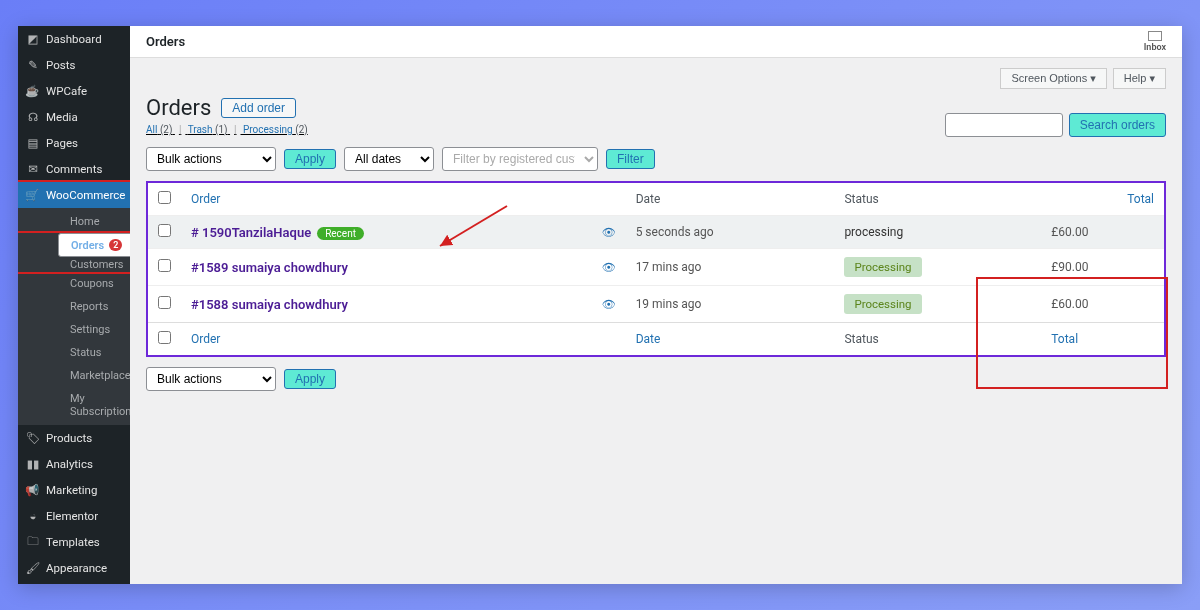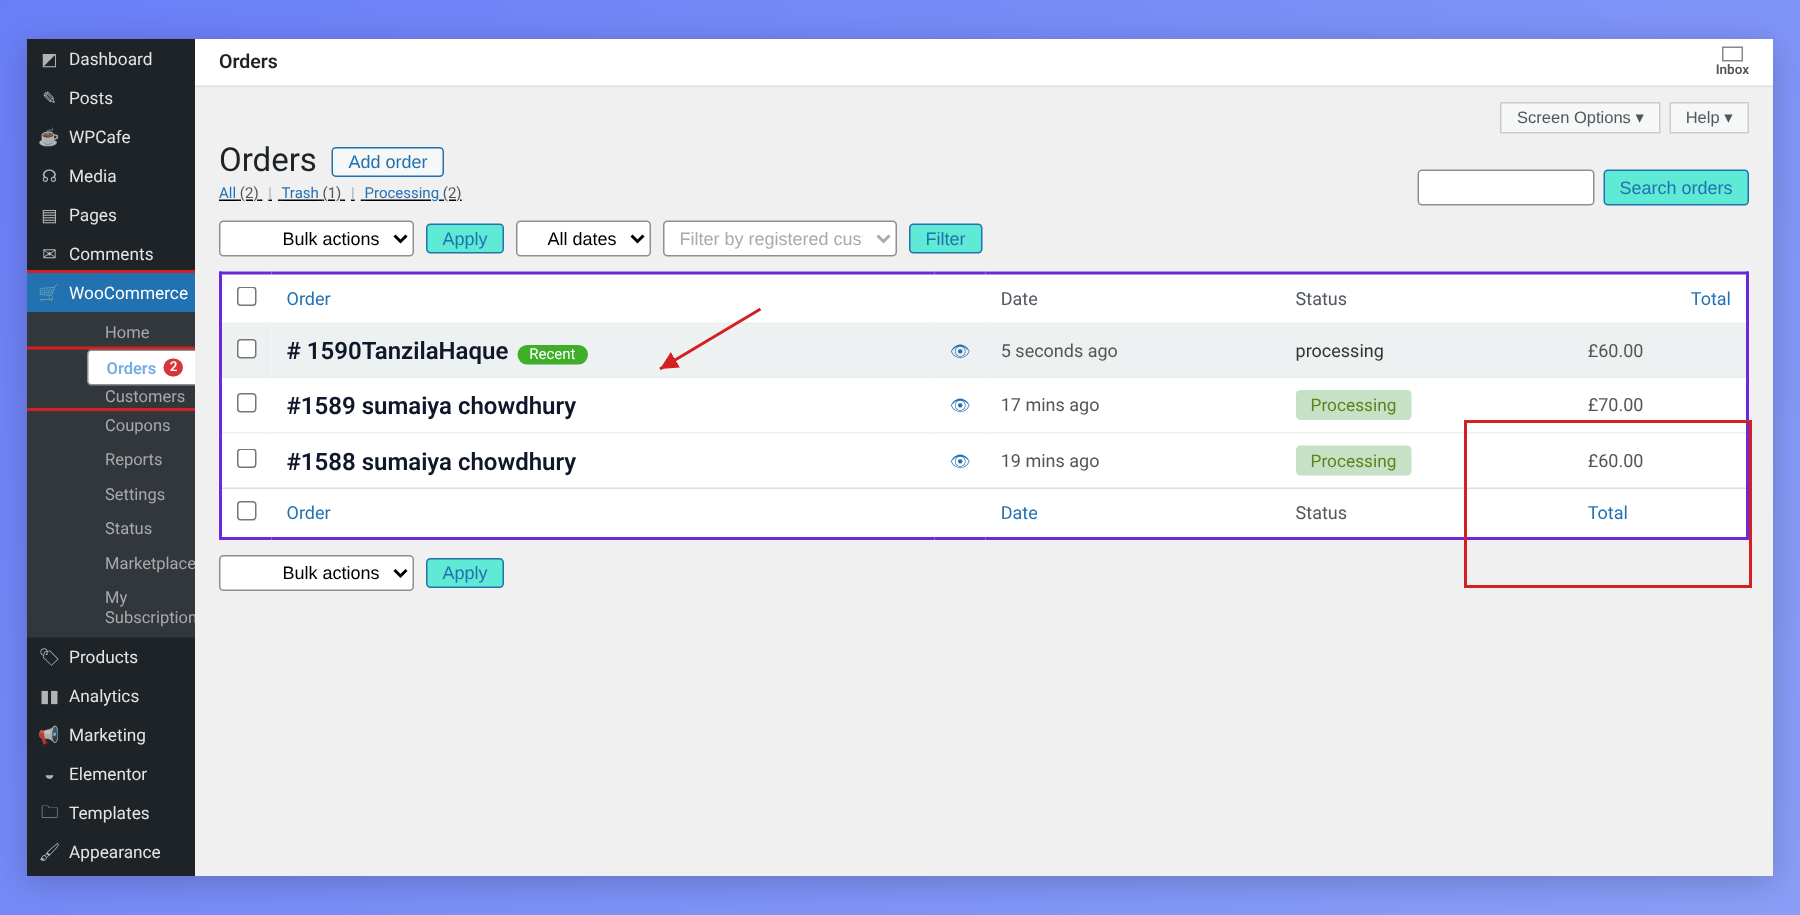--- a/index.html
+++ b/index.html
@@ -126,33 +126,33 @@
 }
 .filter-row { display: flex; gap: 8px; margin-top: 10px; align-items: center; }
 .sel, .sel-wide {
   border: 1px solid #8c8f94;
   border-radius: 3px;
   height: 24px;
   padding: 0 6px;
   font-size: 12px;
   background: #fff;
 }
-.sel { width: 130px; text-align: right; }
+.sel { width: 130px; }
 .sel-dates { width: 90px; }
 .sel-wide { width: 156px; color: #aaa; }
 .btn-action { border: 1px solid #2271b1; color: #2271b1; background: #5eead4; padding: 2px 10px; font-size: 12px; border-radius: 3px; cursor: pointer; }
 .table { width: 100%; border-collapse: collapse; margin-top: 10px; background: #fff; border: 2px solid #6d28d9; font-size: 12px; }
 .table th, .table td { padding: 8px 10px; text-align: left; }
 .table thead th { font-weight: 400; color: #2271b1; cursor: pointer; }
 .table thead th.chk { width: 26px; }
 .table thead th.total { text-align: right; }
 .table thead th.status, .table thead th.date { color: #50575e; cursor: default; }
 .table tbody tr { border-top: 1px solid #eee; }
 .table tbody tr:nth-child(1) { background: #eef1f2; }
-.order-link { color: #0f172a; font-weight: 600; text-decoration: none; font-size: 16px; }
+.order-link { color: #4c1d95; font-weight: 600; text-decoration: none; font-size: 13px; }
 .recent-pill {
   background: #3fae29;
   color: #fff;
   border-radius: 10px;
   padding: 1px 8px;
   font-size: 10px;
   margin-left: 6px;
 }
 .status-pill {
   background: #c6e1c6;
@@ -370,21 +370,21 @@
             <td class="date-cell">5 seconds ago</td>
             <td><span class="status-txt">processing</span></td>
             <td class="total-cell">£60.00</td>
           </tr>
           <tr>
             <td><input type="checkbox" style=""></td>
             <td><a class="order-link">#1589 sumaiya chowdhury</a></td>
             <td><span class="eye">👁</span></td>
             <td class="date-cell">17 mins ago</td>
             <td><span class="status-pill">Processing</span></td>
-            <td class="total-cell">£70.00</td>
+            <td class="total-cell">£90.00</td>
           </tr>
           <tr>
             <td><input type="checkbox" style=""></td>
             <td><a class="order-link">#1588 sumaiya chowdhury</a></td>
             <td><span class="eye">👁</span></td>
             <td class="date-cell">19 mins ago</td>
             <td><span class="status-pill">Processing</span></td>
             <td class="total-cell">£60.00</td>
           </tr>
         </tbody>

